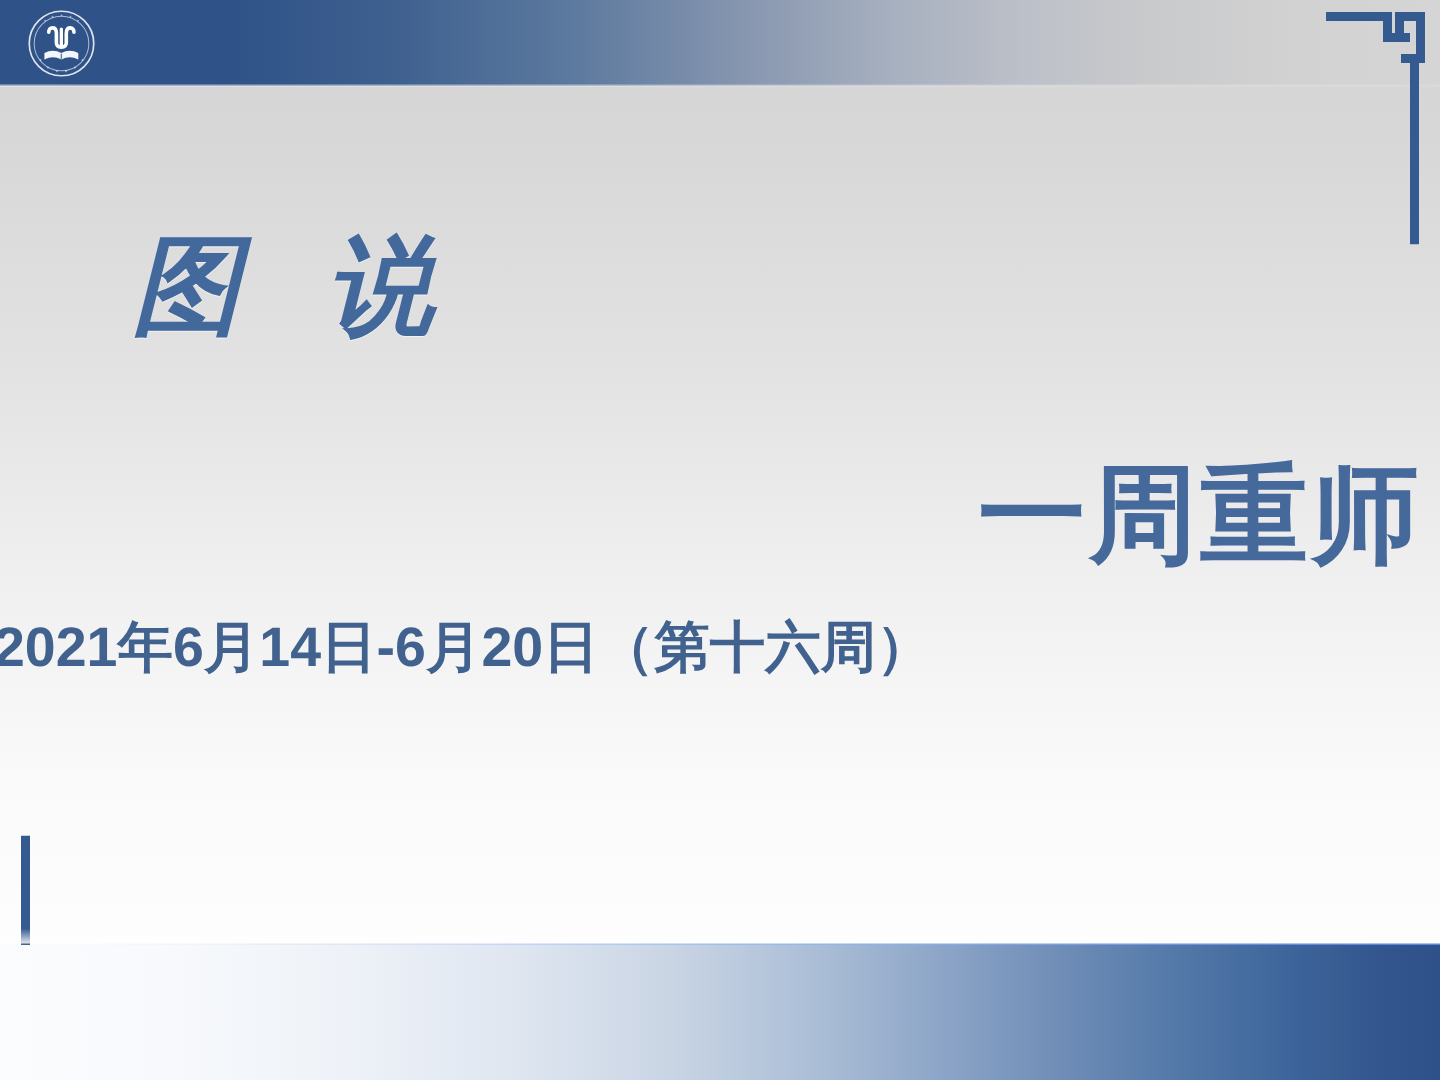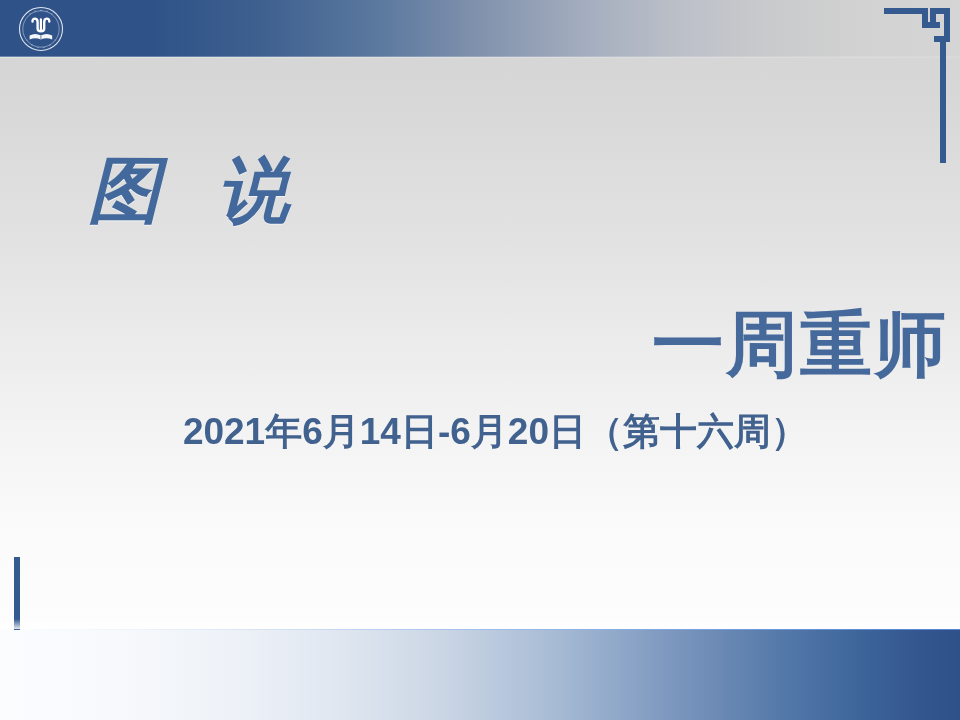--- a/index.html
+++ b/index.html
@@ -127,21 +127,21 @@
   }
   .title-main .inner {
     display: inline-block;
     transform: translateX(-12px);
   }
   .subtitle-date {
     position: absolute;
     left: 0;
     top: 406px;
     width: 812px;
-    text-align: right;
+    text-align: left;
     color: #41628f;
     font-size: 37px;
     line-height: 52px;
     font-weight: bold;
     letter-spacing: 0px;
     white-space: nowrap;
   }
   .subtitle-date .inner {
     display: inline-block;
     transform: translateX(-4px);

